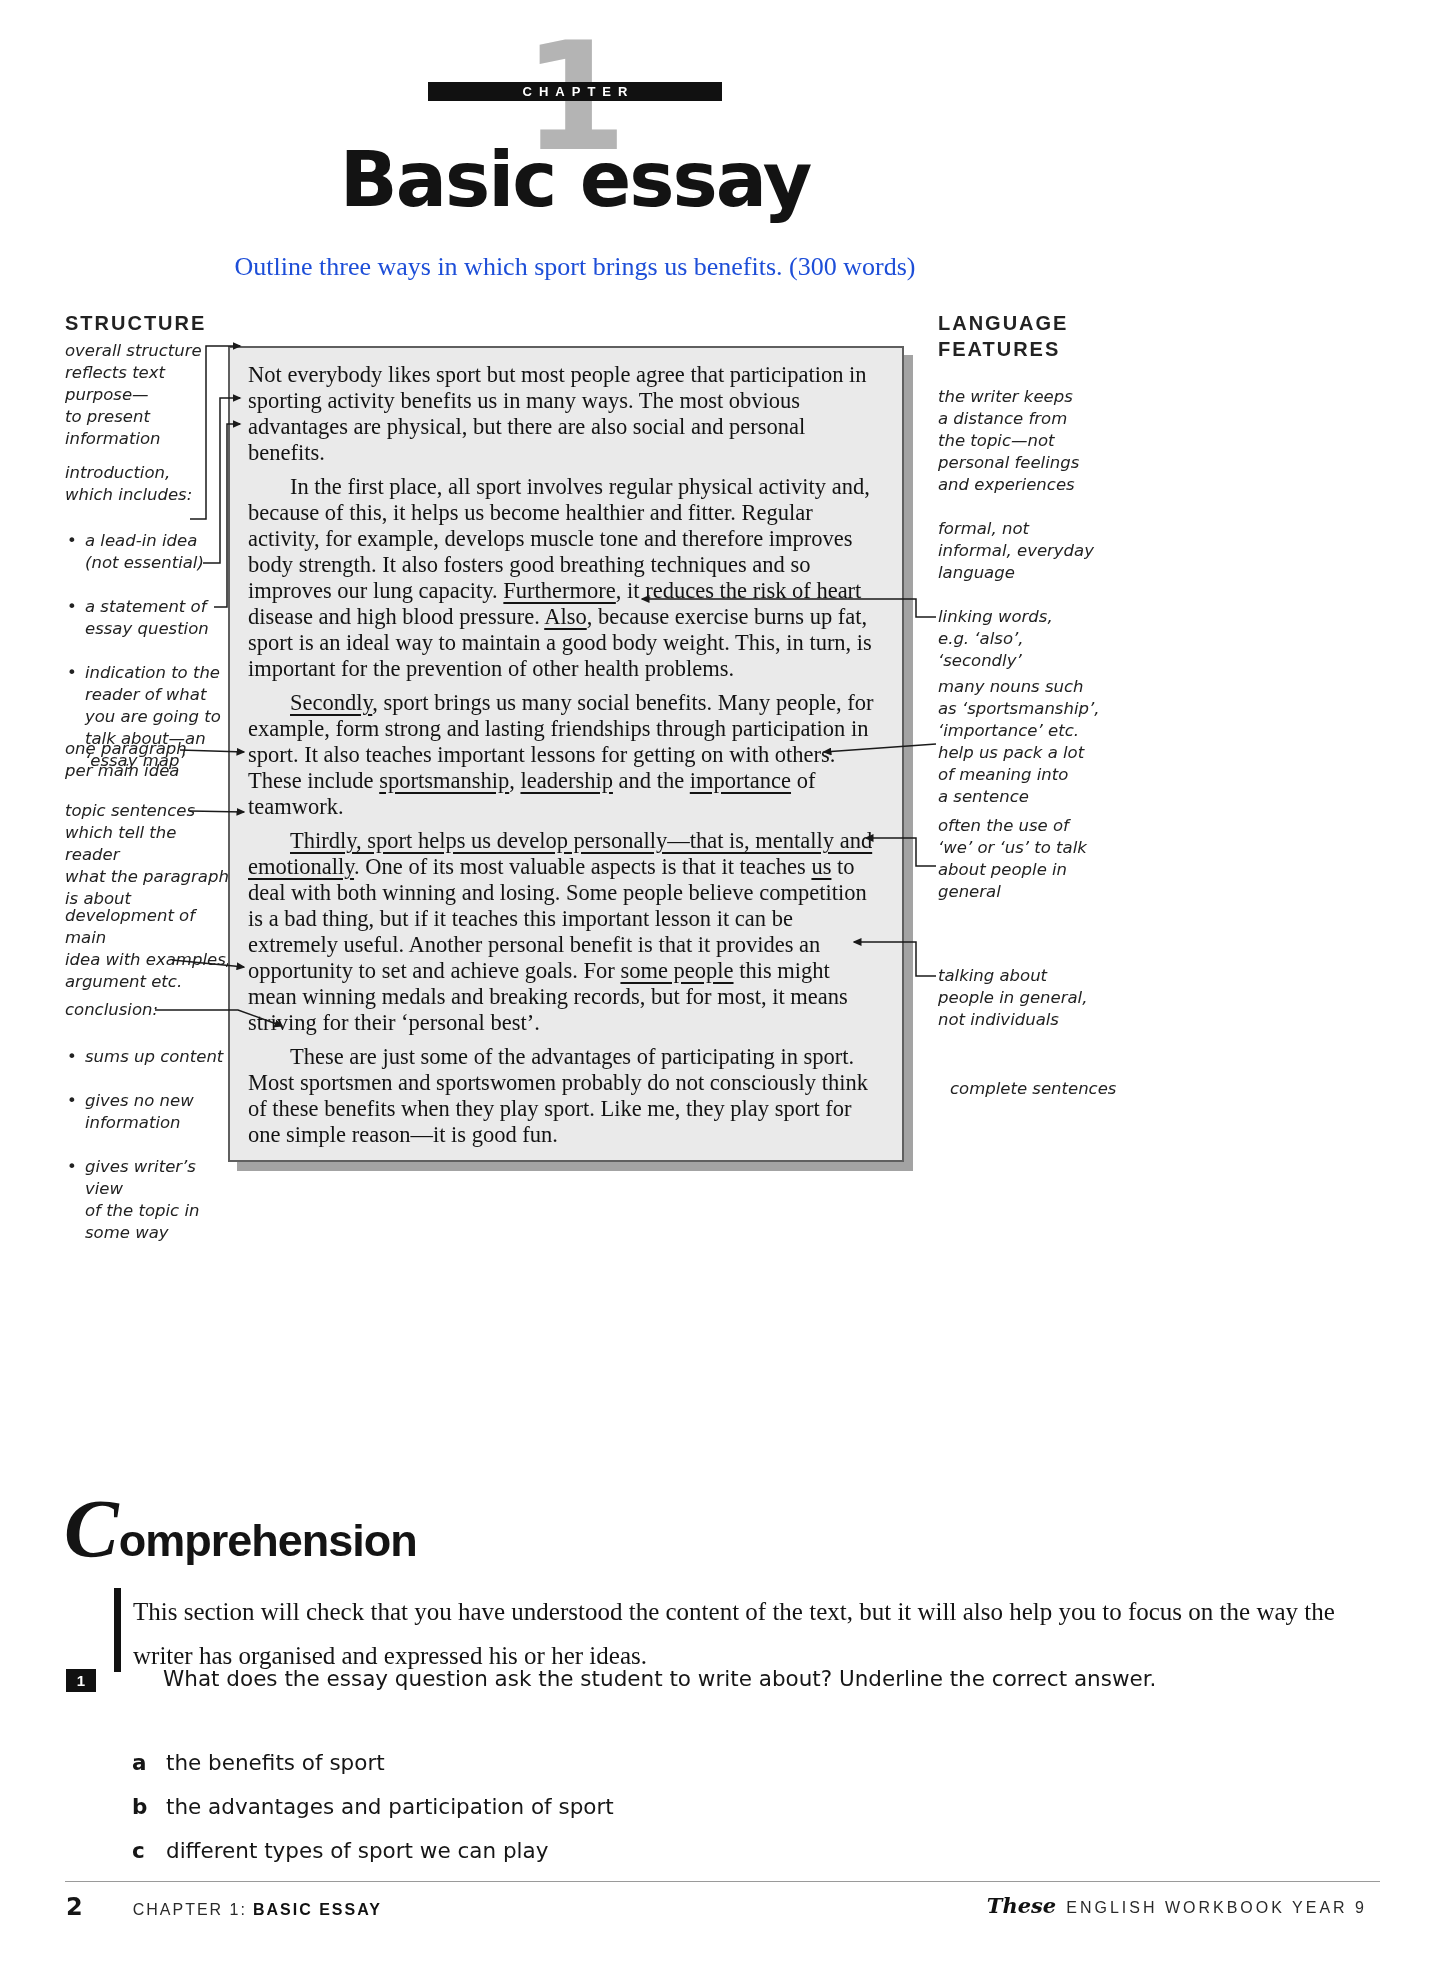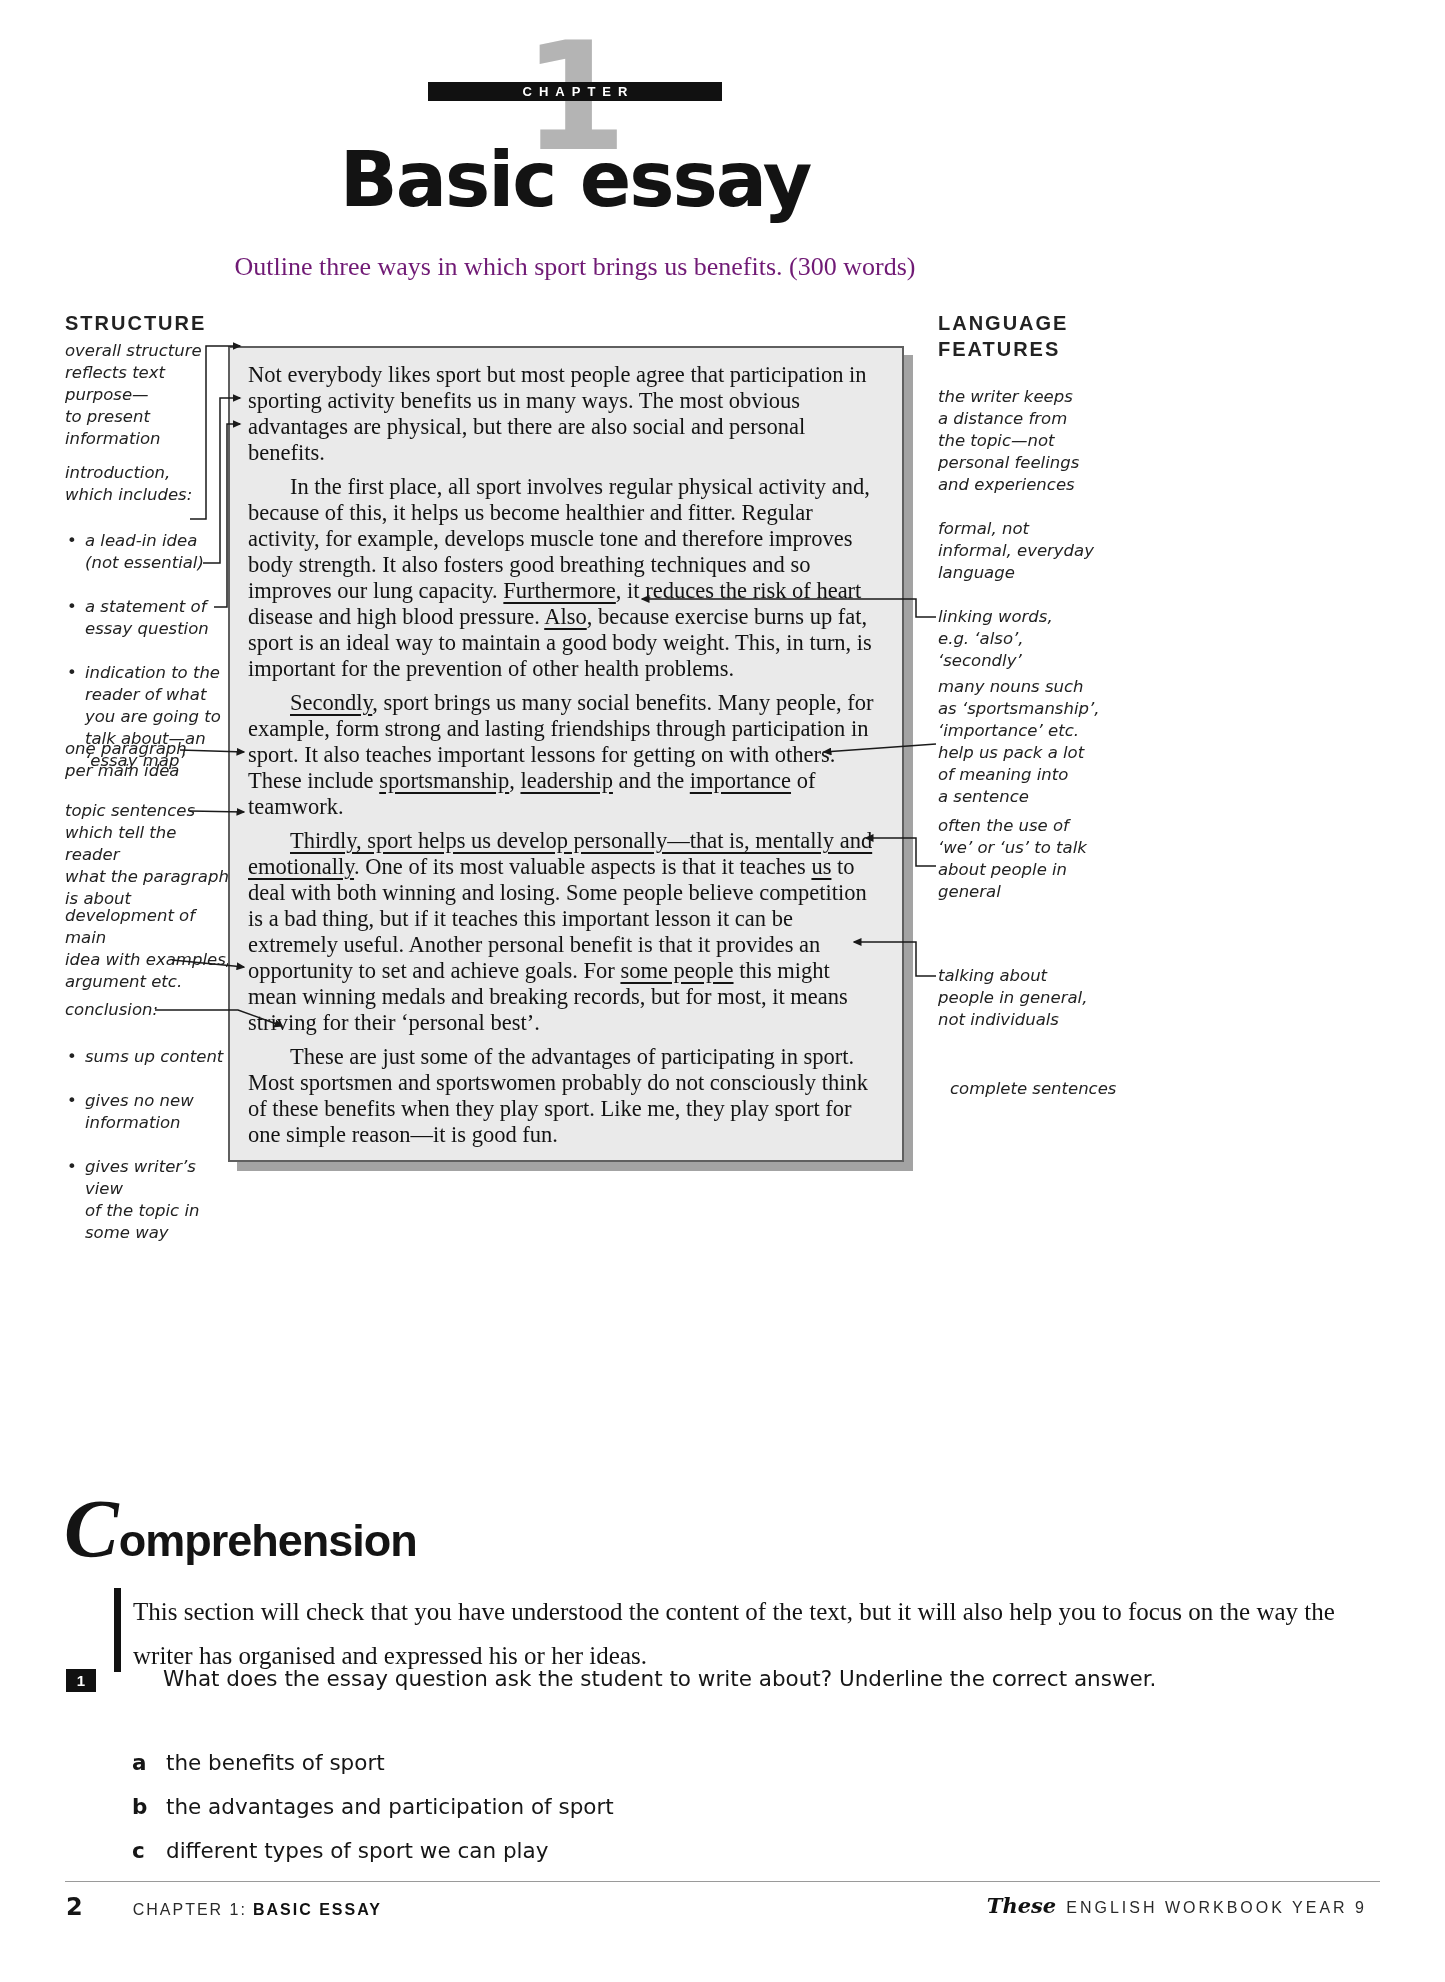--- a/index.html
+++ b/index.html
@@ -11,21 +11,21 @@
   .chap-digit{position:absolute;top:22px;left:0;right:0;text-align:center;
               font-family:"DejaVu Sans",sans-serif;font-weight:bold;font-size:150px;line-height:1;
               color:#b4b4b4;z-index:0;}
   .chap-bar{position:absolute;top:82px;left:50%;transform:translateX(-50%);width:294px;height:19px;
             background:#111;z-index:1;display:flex;align-items:center;justify-content:center;}
   .chap-bar span{color:#fff;font-size:13px;font-weight:bold;letter-spacing:7px;padding-left:7px;}
   .page-title{position:absolute;top:138px;left:0;right:0;text-align:center;z-index:2;
               font-family:"DejaVu Sans",sans-serif;font-weight:bold;font-size:76px;line-height:1.1;
               letter-spacing:-2px;color:#131313;}
   .essay-prompt{position:absolute;top:252px;left:0;right:0;text-align:center;
-                font-family:"Liberation Serif",serif;font-size:26px;color:#701a75;}
+                font-family:"Liberation Serif",serif;font-size:26px;color:#1d4ed8;}
 
   
   .sb-head{position:absolute;font-size:20px;font-weight:bold;letter-spacing:2px;color:#222;
            line-height:26px;white-space:pre-line;}
   .sb-note{position:absolute;font-family:"DejaVu Sans",sans-serif;font-style:italic;
            font-size:16.5px;line-height:22px;color:#222;white-space:pre-line;}
   .sb-left{left:65px;width:168px;}
   .sb-right{left:938px;width:180px;}
   ul.sb-bullets{list-style:none;margin:0;padding:0;}
   ul.sb-bullets li{position:relative;padding-left:20px;white-space:pre-line;}

